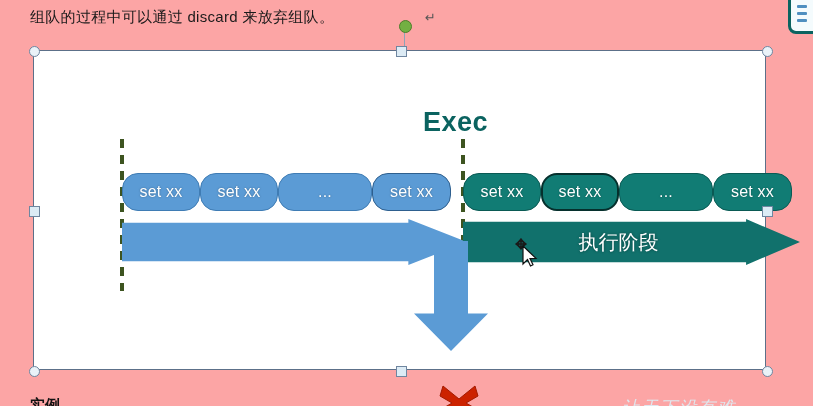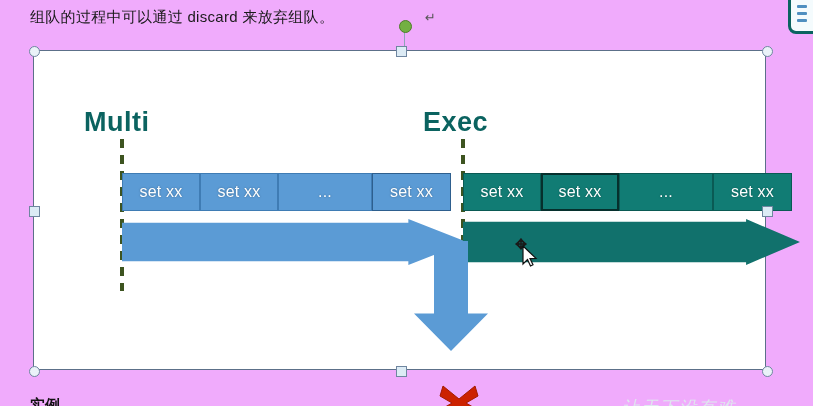--- a/index.html
+++ b/index.html
@@ -3,21 +3,21 @@
 <meta charset="utf-8">
 <style>
   html,body{margin:0;padding:0;}
   body{
     width:813px;height:406px;
     background:#ffffff;
     font-family:"Liberation Sans","DejaVu Sans",sans-serif;
     overflow:hidden;
     position:relative;
   }
-  .page{position:absolute;inset:0;background:#f0abfc;}
+  .page{position:absolute;inset:0;background:#fca5a5;}
 
   
   .doc-line{
     position:absolute;left:30px;top:8px;
     font-size:15px;color:#1a1a1a;
     white-space:nowrap;letter-spacing:.3px;
   }
   .para-mark{
     position:absolute;left:425px;top:10px;
     font-size:13px;color:#555;
@@ -82,20 +82,21 @@
   .boxrow{position:absolute;top:122px;height:38px;display:flex;}
   .boxrow-blue{left:88px;}
   .boxrow-teal{left:429px;}
   .cmd{
     box-sizing:border-box;
     height:38px;
     display:flex;align-items:center;justify-content:center;
     color:#ffffff;font-size:16px;
     letter-spacing:.2px;
     text-shadow:0 0 2px rgba(0,0,0,.35);
+    border-radius:16px;
   }
   .cmd.blue{background:#5b9bd5;border:1px solid #3f7cb4;}
   .cmd.blue.raised{border:1px solid #2e5f8e;}
   .cmd.teal{background:#117c74;border:1px solid #0a5a54;}
   .cmd.teal.raised{border:1px solid #06302d;border-width:2px;}
   .cmd.w1{width:78px;}
   .cmd.w2{width:94px;}
   .cmd.w3{width:79px;}
 
   
@@ -206,21 +207,20 @@
 
     <div class="handle circle h-tl"></div>
     <div class="handle h-tc"></div>
     <div class="handle circle h-tr"></div>
     <div class="handle h-ml"></div>
     <div class="handle h-mr"></div>
     <div class="handle circle h-bl"></div>
     <div class="handle h-bc"></div>
     <div class="handle circle h-br"></div>
 
-    <div class="lbl lbl-multi">Multi</div>
     <div class="lbl lbl-exec">Exec</div>
 
     <div class="dash dash-multi"></div>
     <div class="dash dash-exec"></div>
 
     <div class="boxrow boxrow-blue">
       <div class="cmd blue w1">set xx</div>
       <div class="cmd blue w1">set xx</div>
       <div class="cmd blue w2">...</div>
       <div class="cmd blue w3 raised">set xx</div>
@@ -232,20 +232,21 @@
       <div class="cmd teal w2">...</div>
       <div class="cmd teal w3">set xx</div>
     </div>
 
     <div class="phase phase-blue">
       <div class="body arrow-blue"></div>
     </div>
 
     <div class="phase phase-teal">
       <div class="body arrow-teal"></div>
+      <div class="txt">执行阶段</div>
     </div>
 
     <div class="down-arrow"></div>
 
     <svg class="redx" viewBox="0 0 42 38">
       <path d="M5 2 L21 15 L37 2 L40 12 L28 19 L40 26 L37 36 L21 23 L5 36 L2 26 L14 19 L2 12 Z" fill="#cc2200" stroke="#a31a00" stroke-width="1"></path>
     </svg>
 
     <div class="watermark">让天下没有难</div>
 

